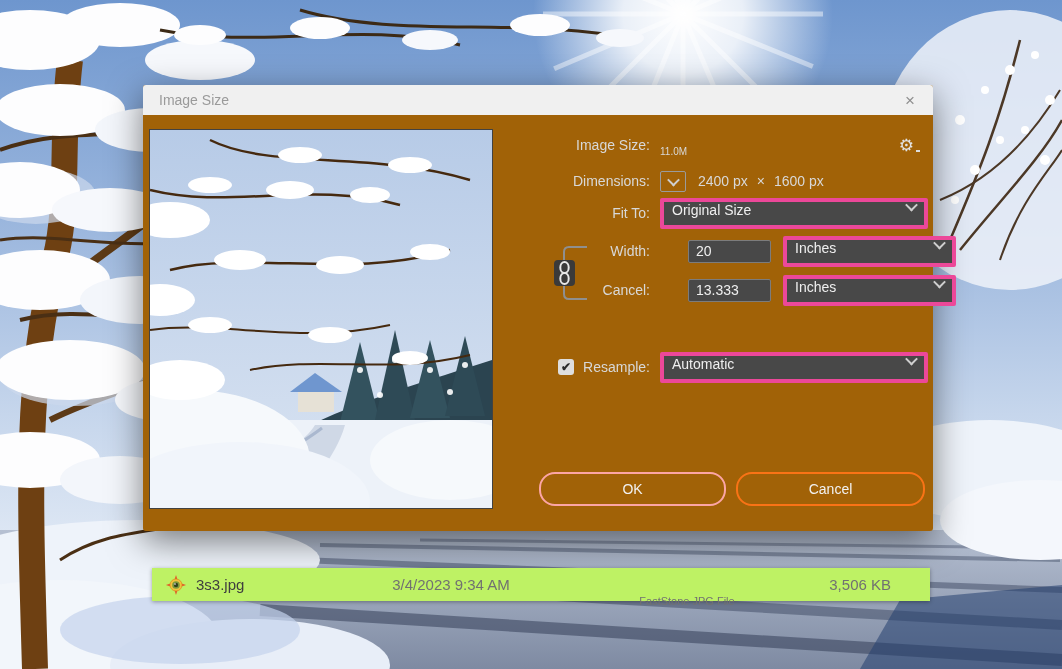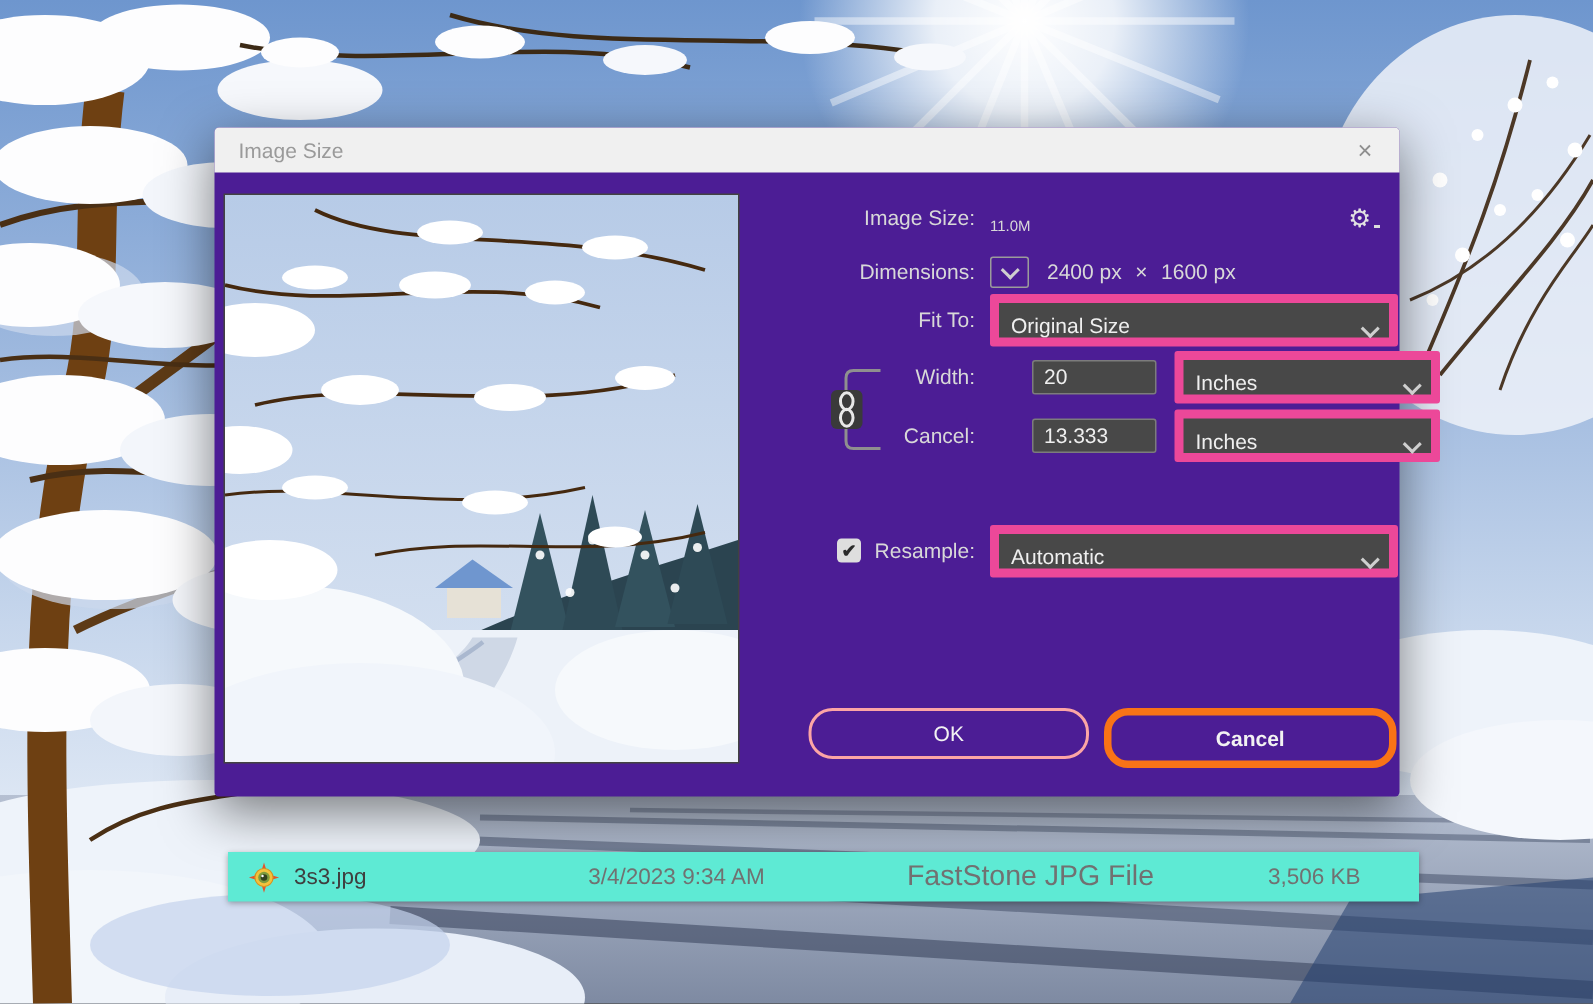--- a/index.html
+++ b/index.html
@@ -2,21 +2,21 @@
 <html><head>
 <meta charset="utf-8">
 <style>
   html,body{margin:0;padding:0;background:#222;}
   .stage{position:relative;width:1062px;height:669px;overflow:hidden;
          font-family:"Liberation Sans",sans-serif;-webkit-font-smoothing:antialiased;}
   .bg{position:absolute;inset:0;display:block;}
 
   
   .dialog{position:absolute;left:143px;top:85px;width:790px;height:446px;
-          background:#4c1d95;border-radius:3px;box-shadow:0 10px 34px rgba(0,0,0,.5);}
+          background:#a16207;border-radius:3px;box-shadow:0 10px 34px rgba(0,0,0,.5);}
   .titlebar{position:absolute;left:0;top:0;width:100%;height:30px;background:#f0f0f0;
             border-radius:3px 3px 0 0;display:flex;align-items:center;}
   .title{font-size:14px;color:#9a9a9a;padding-left:16px;}
   .close{margin-left:auto;margin-right:12px;font-size:17px;color:#8f8f8f;line-height:1;
          cursor:default;padding:2px 6px;}
   .preview{position:absolute;left:7px;top:45px;width:342px;height:378px;outline:1px solid #424242;overflow:hidden;}
   .preview svg{display:block;}
 
   .row{position:absolute;left:400px;height:24px;display:flex;align-items:center;}
   .lbl{display:inline-block;width:107px;text-align:right;margin-right:10px;
@@ -33,52 +33,52 @@
   .gearbtn{margin-left:auto;display:flex;align-items:flex-end;cursor:default;}
   .gear{font-size:17px;color:#e2e2e2;line-height:1;}
   .gear-dot{width:4px;height:2px;background:#dcdcdc;margin:0 0 2px 2px;}
 
   .dimbox{width:24px;height:19px;border:1px solid #9b9b9b;border-radius:2px;
           display:flex;align-items:center;justify-content:center;margin-right:12px;cursor:default;}
   .chev{width:7px;height:7px;border-right:2px solid #cfcfcf;border-bottom:2px solid #cfcfcf;
         transform:rotate(45deg) translate(-1px,-1px);}
   .dimtext{display:flex;align-items:center;gap:9px;font-size:14px;color:#d8d8d8;}
 
-  .dd{height:23px;background:#484848;border:6px solid #ec4899;border-radius:2px;
-      display:flex;align-items:flex-end;padding:0 8px;cursor:default;}
+  .dd{height:23px;background:#484848;border:4px solid #ec4899;border-radius:2px;
+      display:flex;align-items:flex-start;padding:0 8px;cursor:default;}
   .dd .ddtext{font-size:14px;color:#efefef;}
   .dd .chev{margin-left:auto;}
   .dd-wide{width:244px;}
   .dd-unit{width:149px;margin-left:12px;}
   .numinput{width:67px;height:21px;background:#484848;border:1px solid #7c7c7c;border-radius:2px;
             color:#efefef;font-size:14px;font-family:"Liberation Sans",sans-serif;padding:0 7px;outline:none;margin-left:28px;}
 
   .cbwrap{display:flex;align-items:center;justify-content:flex-end;width:107px;margin-right:10px;}
   .checkbox{width:16px;height:16px;background:#dedede;border-radius:3px;margin-right:9px;
             display:flex;align-items:center;justify-content:center;cursor:default;}
   .checkmark{font-size:12px;color:#2b2b2b;font-weight:bold;line-height:1;}
   .cblabel{font-size:14px;color:#d8d8d8;}
 
   .linkgroup{position:absolute;left:408px;top:158px;width:38px;height:60px;}
 
   .btn{position:absolute;top:387px;height:30px;border-radius:16px;background:transparent;
        display:flex;align-items:center;justify-content:center;font-size:14px;color:#f2f2f2;cursor:default;}
   .btn-ok{left:396px;width:183px;border:2px solid #fca5a5;}
-  .btn-cancel{left:593px;width:185px;border:5px solid #f97316;font-weight:bold;}
+  .btn-cancel{left:593px;width:185px;border:2px solid #f97316;}
 
   
-  .filebar{position:absolute;left:152px;top:568px;width:778px;height:33px;background:#5eead4;
-           box-shadow:0 1px 4px rgba(0,0,0,.35);padding-left:16px;}
+  .filebar{position:absolute;left:152px;top:568px;width:778px;height:33px;background:#bef264;
+           box-shadow:0 1px 4px rgba(0,0,0,.35);}
   .filebar .fname{position:absolute;left:44px;top:0;height:33px;display:flex;align-items:center;
                   font-size:15px;color:#3f3f3f;}
   .fileicon{position:absolute;left:13px;top:6px;width:22px;height:22px;}
   .fdate{position:absolute;left:299px;top:0;height:33px;display:flex;align-items:center;
          transform:translateX(-50%);font-size:15px;color:#717171;white-space:nowrap;}
-  .ftype{position:absolute;left:535px;top:0;height:33px;display:flex;align-items:center;
-         transform:translateX(-50%);font-size:19px;color:#717171;white-space:nowrap;}
+  .ftype{position:absolute;left:535px;top:16px;height:33px;display:flex;align-items:center;
+         transform:translateX(-50%);font-size:11px;color:#717171;white-space:nowrap;}
   .fsize{position:absolute;right:39px;top:0;height:33px;display:flex;align-items:center;
          font-size:15px;color:#717171;}
 </style>
 </head>
 <body>
 
 <div class="stage">
 
   <svg class="bg" width="1062" height="669" viewBox="0 0 1062 669">
     <defs>

